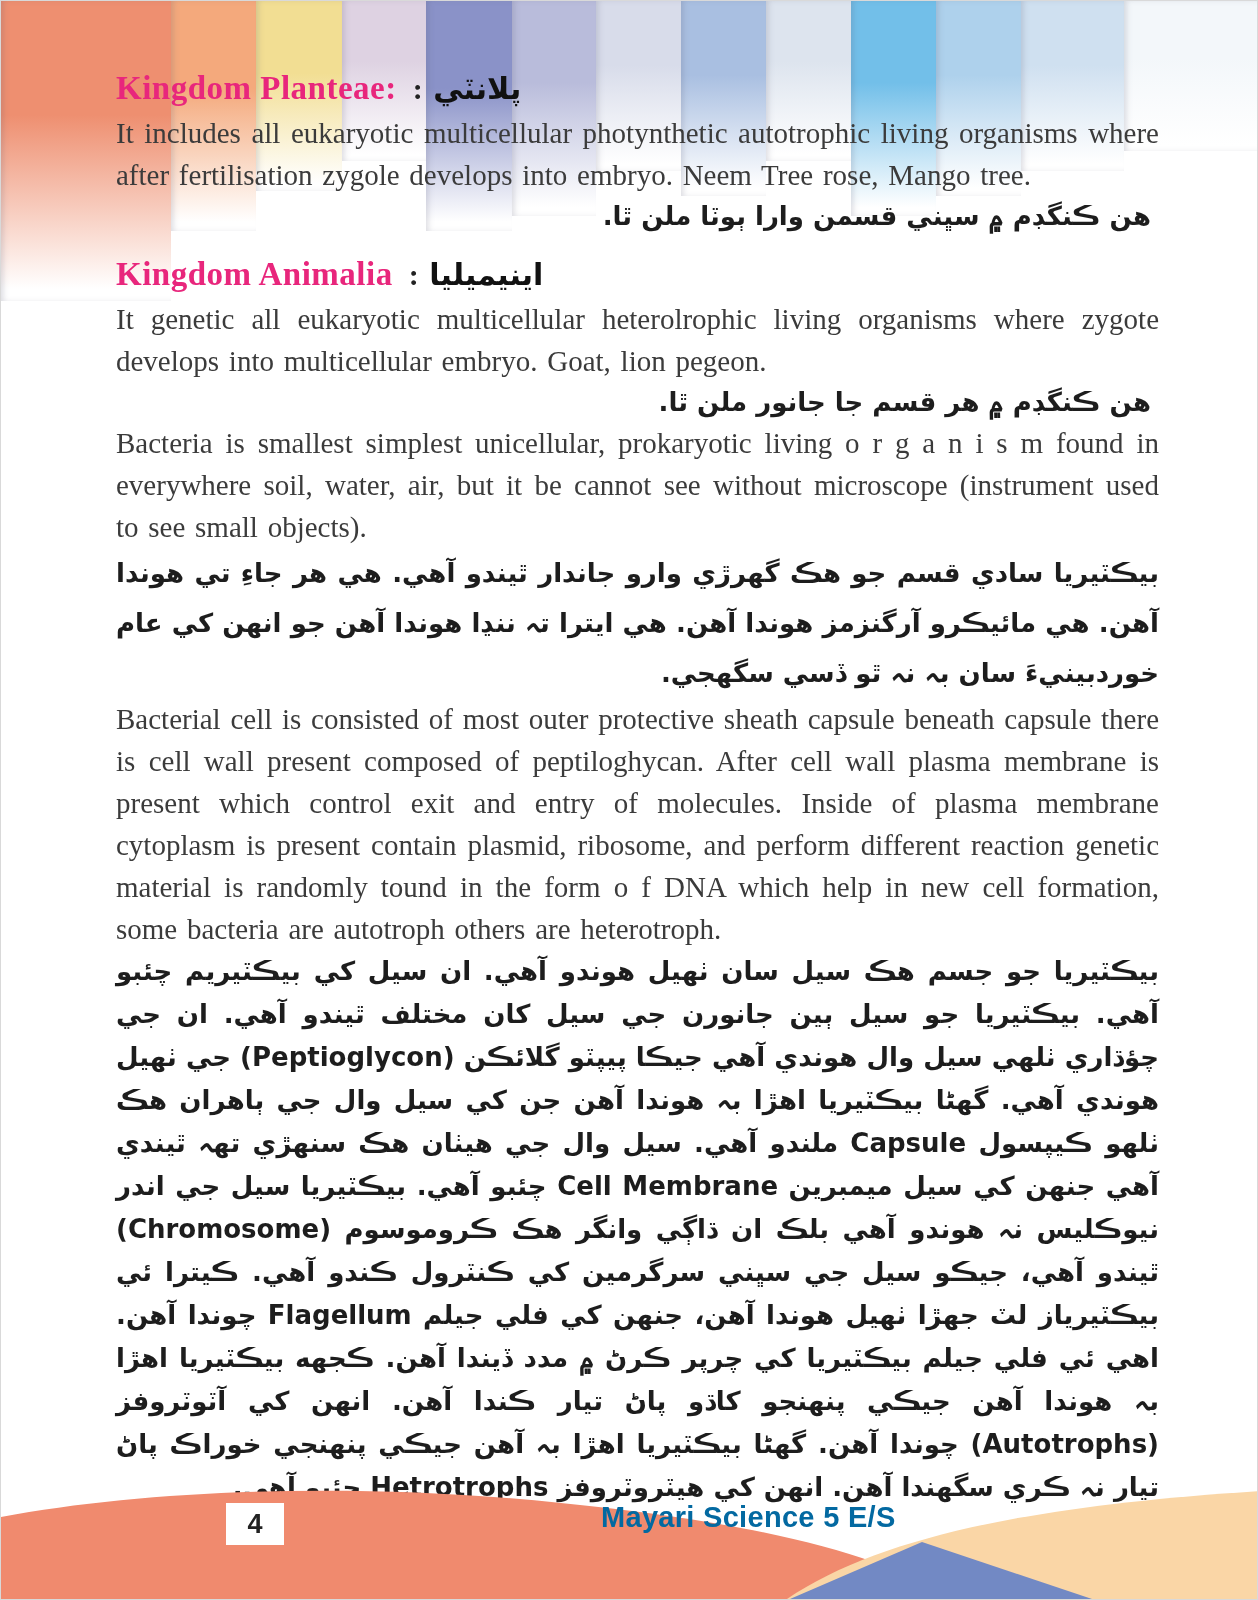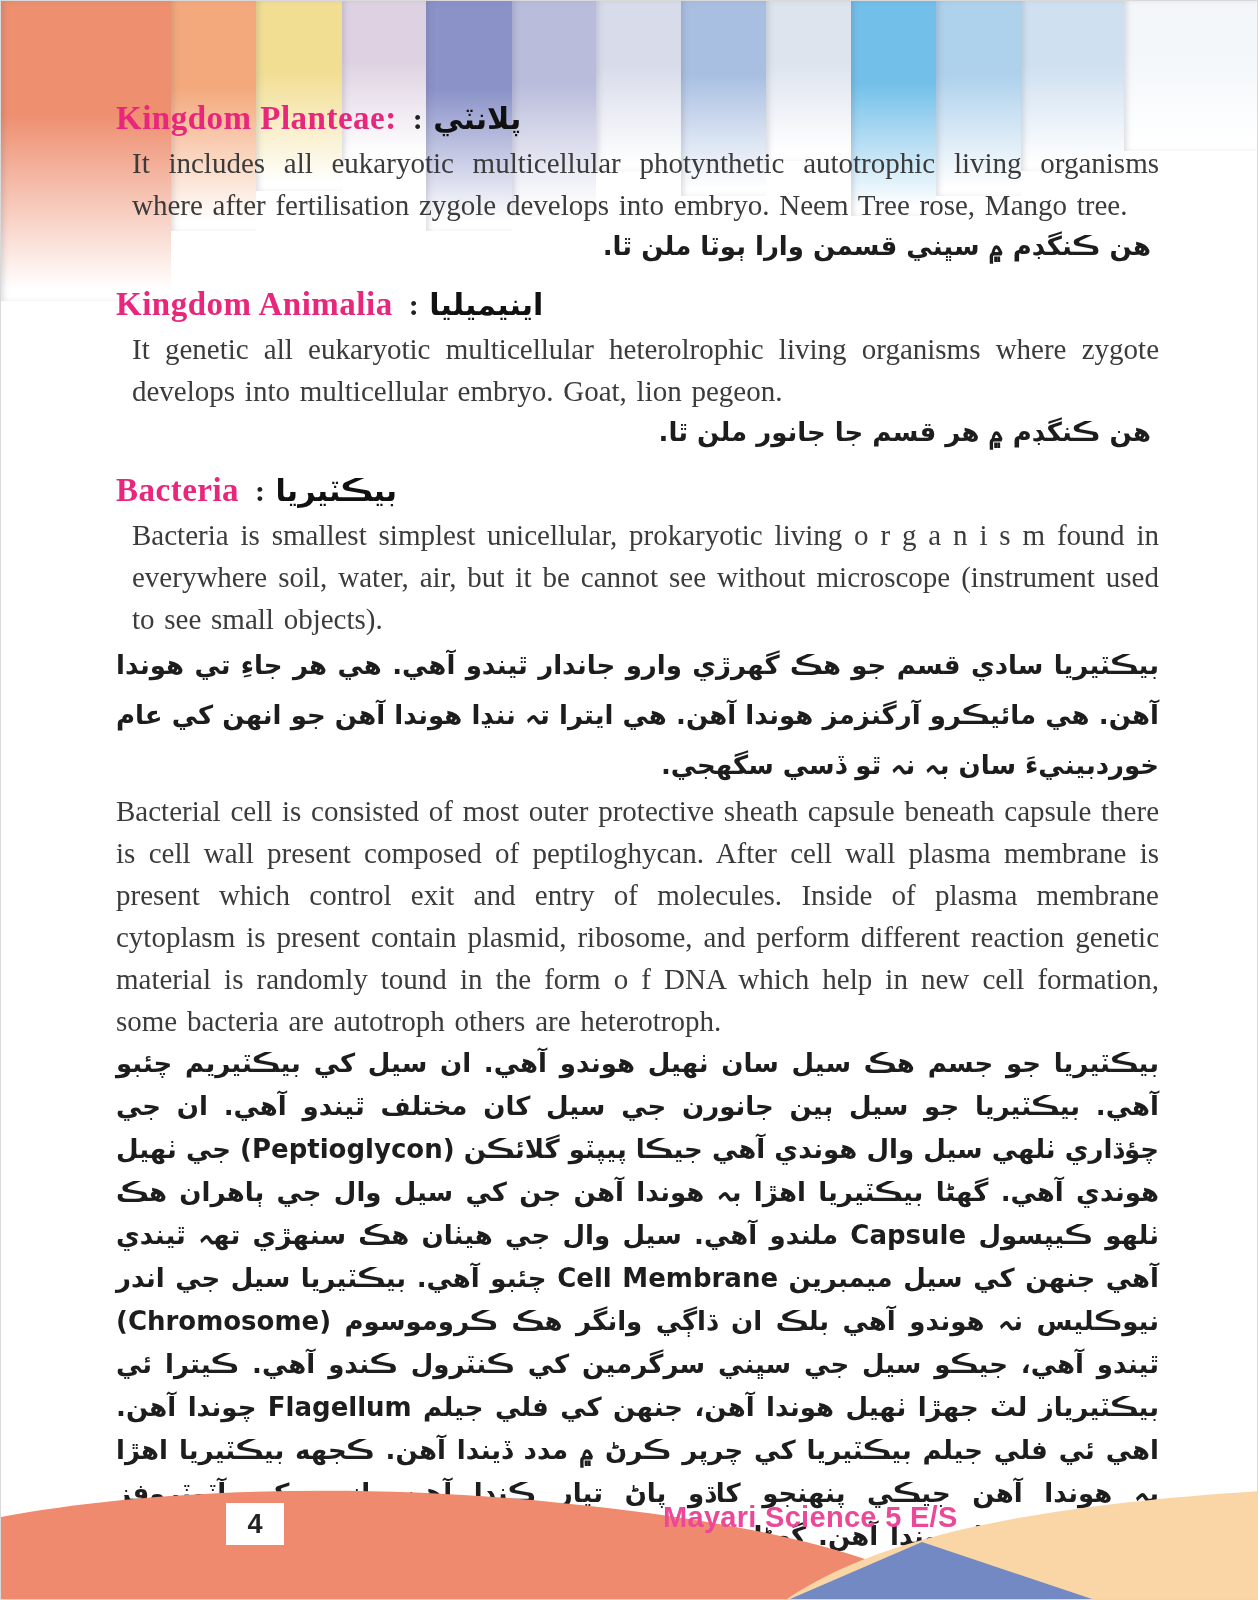--- a/index.html
+++ b/index.html
@@ -22,28 +22,28 @@
     position:absolute;top:0;left:0;width:1258px;height:0;
     display:flex;align-items:flex-start;
   }
   .wc-panel{
     flex:none;
     box-shadow:inset 4px 0 6px -2px rgba(80,80,110,.22);
   }
   
   .content{
     position:relative;
-    padding:97px 98px 0 115px;
+    padding:67px 98px 0 115px;
   }
   .heading{
     font-size:33px;line-height:40px;font-weight:bold;
     color:var(--pink);
     letter-spacing:.5px;
   }
-  .heading + .en{margin-top:3px;margin-left:16px;}
+  .heading + .en{margin-top:3px;}
   .h-en{color:var(--pink);}
   .h-sep{color:#222;font-weight:bold;margin:0 10px 0 16px;font-size:30px;}
   .h-ur{
     color:#111;font-weight:bold;font-size:30px;
     font-family:"DejaVu Sans",sans-serif;
   }
   .heading.mt{margin-top:20px;}
   .en{
     font-size:29px;line-height:42px;
     color:var(--ink);
@@ -77,23 +77,23 @@
   }
   .page-num-box{
     position:absolute;left:225px;top:1502px;
     width:58px;height:42px;
     background:#ffffff;
     display:flex;align-items:center;justify-content:center;
     font-family:"Liberation Sans","DejaVu Sans",sans-serif;
     font-weight:bold;font-size:27px;color:#222;
   }
   .book-title{
-    position:absolute;left:662px;top:1500px;
+    position:absolute;left:600px;top:1500px;
     font-family:"Liberation Sans","DejaVu Sans",sans-serif;
-    font-weight:bold;font-size:29px;color:#ec4899;
+    font-weight:bold;font-size:29px;color:#0369a1;
     letter-spacing:.3px;
   }
 </style>
 </head>
 <body>
 
 <div class="page">
 
   <div class="header-strip">
       <div class="wc-panel" style="width: 170px; height: 300px; background: linear-gradient(rgb(238, 143, 112) 0%, rgb(238, 143, 112) 38%, rgba(255, 255, 255, 0) 96%);"></div>
@@ -114,21 +114,20 @@
   <main class="content">
 
     <h2 class="heading"><span class="h-en">Kingdom Planteae:</span><span class="h-sep">:</span><span class="h-ur">پلانٽي</span></h2>
     <p class="en">It includes all eukaryotic multicellular photynthetic autotrophic living organisms where after fertilisation zygole develops into embryo. Neem Tree rose, Mango tree.</p>
     <p class="ur-line" dir="rtl">هن ڪنگڊم ۾ سڀني قسمن وارا ٻوٽا ملن ٿا.</p>
 
     <h2 class="heading mt"><span class="h-en">Kingdom Animalia</span><span class="h-sep">:</span><span class="h-ur">اينيميليا</span></h2>
     <p class="en">It genetic all eukaryotic multicellular heterolrophic living organisms where zygote develops into multicellular embryo. Goat, lion pegeon.</p>
     <p class="ur-line" dir="rtl">هن ڪنگڊم ۾ هر قسم جا جانور ملن ٿا.</p>
 
-    <h2 class="heading mt"><span class="h-en">Bacteria</span><span class="h-sep">:</span><span class="h-ur">بيڪٽيريا</span></h2>
     <p class="en">Bacteria is smallest simplest unicellular, prokaryotic living o r g a n i s m found in everywhere soil, water, air, but it be cannot see without microscope (instrument used to see small objects).</p>
     <p class="ur-para first" dir="rtl">بيڪٽيريا سادي قسم جو هڪ گهرڙي وارو جاندار ٿيندو آهي. هي هر جاءِ تي هوندا آهن. هي مائيڪرو آرگنزمز هوندا آهن. هي ايترا تہ ننڍا هوندا آهن جو انهن کي عام خوردبينيءَ سان بہ نہ ٿو ڏسي سگهجي.</p>
     <p class="en">Bacterial cell is consisted of most outer protective sheath capsule beneath capsule there is cell wall present composed of peptiloghycan. After cell wall plasma membrane is present which control exit and entry of molecules. Inside of plasma membrane cytoplasm is present contain plasmid, ribosome, and perform different reaction genetic material is randomly tound in the form o f DNA which help in new cell formation, some bacteria are autotroph others are heterotroph.</p>
     <p class="ur-para block" dir="rtl">بيڪٽيريا جو جسم هڪ سيل سان ٺهيل هوندو آهي. ان سيل کي بيڪٽيريم چئبو آهي. بيڪٽيريا جو سيل ٻين جانورن جي سيل کان مختلف ٿيندو آهي. ان جي چؤڌاري ٺلهي سيل وال هوندي آهي جيڪا پيپٽو گلائڪن (Peptioglycon) جي ٺهيل هوندي آهي. گهڻا بيڪٽيريا اهڙا بہ هوندا آهن جن کي سيل وال جي ٻاهران هڪ ٺلهو ڪيپسول Capsule ملندو آهي. سيل وال جي هيٺان هڪ سنهڙي تهہ ٿيندي آهي جنهن کي سيل ميمبرين Cell Membrane چئبو آهي. بيڪٽيريا سيل جي اندر نيوڪليس نہ هوندو آهي بلڪ ان ڌاڳي وانگر هڪ ڪروموسوم (Chromosome) ٿيندو آهي، جيڪو سيل جي سڀني سرگرمين کي ڪنٽرول ڪندو آهي. ڪيترا ئي بيڪٽيرياز لٽ جهڙا ٺهيل هوندا آهن، جنهن کي فلي جيلم Flagellum چوندا آهن. اهي ئي فلي جيلم بيڪٽيريا کي چرپر ڪرڻ ۾ مدد ڏيندا آهن. ڪجهه بيڪٽيريا اهڙا بہ هوندا آهن جيڪي پنهنجو کاڌو پاڻ تيار ڪندا آهن. انهن کي آٽوٽروفز (Autotrophs) چوندا آهن. گهڻا بيڪٽيريا اهڙا بہ آهن جيڪي پنهنجي خوراڪ پاڻ تيار نہ ڪري سگهندا آهن. انهن کي هيٽروٽروفز Hetrotrophs چئبو آهي.</p>
 
   </main>
 
   <svg class="footer-art" viewBox="0 0 1258 112" preserveAspectRatio="none" aria-hidden="true">
     <path d="M0,30 C150,2 360,-5 560,16 C760,36 882,68 952,112 L0,112 Z" fill="#f08a6e"></path>
     <path d="M1258,4 C1040,18 880,48 786,112 L1258,112 Z" fill="#fad6a6"></path>

